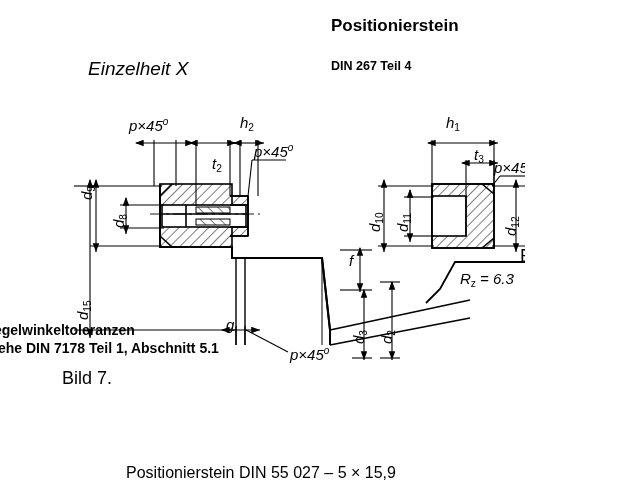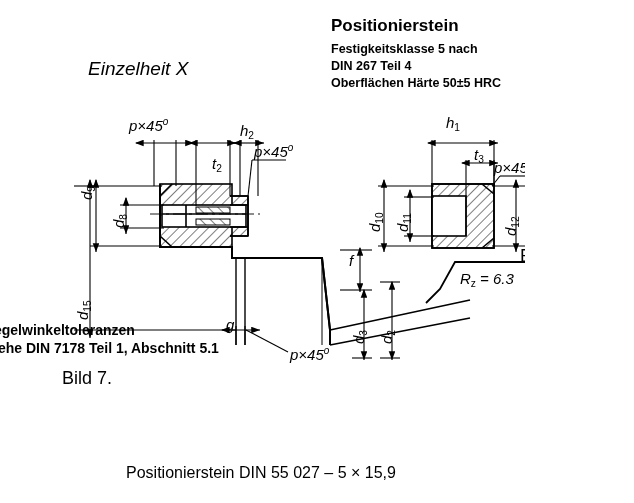--- a/index.html
+++ b/index.html
@@ -179,33 +179,31 @@
 
       <line x1="492" y1="186" x2="530" y2="186"></line>
       <line x1="492" y1="246" x2="530" y2="246"></line>
       <line x1="516" y1="180" x2="516" y2="252" marker-start="url(#arrE)" marker-end="url(#arrS)"></line>
 
       <line x1="150" y1="214" x2="260" y2="214" stroke-dasharray="12,4,3,4" stroke-width="0.9"></line>
     </g>
   </svg>
 
   <div class="abs txt title-block t-big" style="left:331px; top:16px;">Positionierstein</div>
-  <div class="abs txt title-block t-mid" style="left:331px; top:42px;">Festigkeitsklasse 5 nach</div>
   <div class="abs txt title-block t-mid" style="left:331px; top:59px;">DIN 267 Teil 4</div>
-  <div class="abs txt title-block t-mid" style="left:331px; top:76px;">Oberflächen Härte 50±5 HRC</div>
 
   <div class="abs txt ital" style="left:88px; top:58px; font-size:19px;">Einzelheit X</div>
 
   <div class="abs txt ital" style="left:129px; top:116px; font-size:15px;">p×45<span style="font-size:10px;vertical-align:super;">o</span></div>
   <div class="abs txt ital" style="left:254px; top:142px; font-size:15px;">p×45<span style="font-size:10px;vertical-align:super;">o</span></div>
   <div class="abs txt ital" style="left:290px; top:345px; font-size:15px;">p×45<span style="font-size:10px;vertical-align:super;">o</span></div>
   <div class="abs txt ital" style="left:494px; top:158px; font-size:15px;">p×45<span style="font-size:10px;vertical-align:super;">o</span></div>
 
   <div class="abs txt ital t-lbl" style="left:212px; top:118px;margin-top:37px;">t<span class="sub">2</span></div>
-  <div class="abs txt ital t-lbl" style="left:240px; top:122px;">h<span class="sub">2</span></div>
+  <div class="abs txt ital t-lbl" style="left:240px; top:114px;">h<span class="sub">2</span></div>
   <div class="abs txt ital t-lbl" style="left:78px; top:200px; transform:rotate(-90deg); transform-origin:left top;">d<span class="sub">9</span></div>
   <div class="abs txt ital t-lbl" style="left:110px; top:228px; transform:rotate(-90deg); transform-origin:left top;">d<span class="sub">8</span></div>
   <div class="abs txt ital t-lbl" style="left:74px; top:320px; transform:rotate(-90deg); transform-origin:left top;">d<span class="sub">15</span></div>
   <div class="abs txt ital t-lbl" style="left:226px; top:316px;">g</div>
   <div class="abs txt ital t-lbl" style="left:349px; top:252px;">f</div>
   <div class="abs txt ital t-lbl" style="left:350px; top:344px; transform:rotate(-90deg); transform-origin:left top;">d<span class="sub">3</span></div>
   <div class="abs txt ital t-lbl" style="left:378px; top:344px; transform:rotate(-90deg); transform-origin:left top;">d<span class="sub">2</span></div>
 
   <div class="abs txt ital t-lbl" style="left:446px; top:114px;">h<span class="sub">1</span></div>
   <div class="abs txt ital t-lbl" style="left:474px; top:146px;">t<span class="sub">3</span></div>

